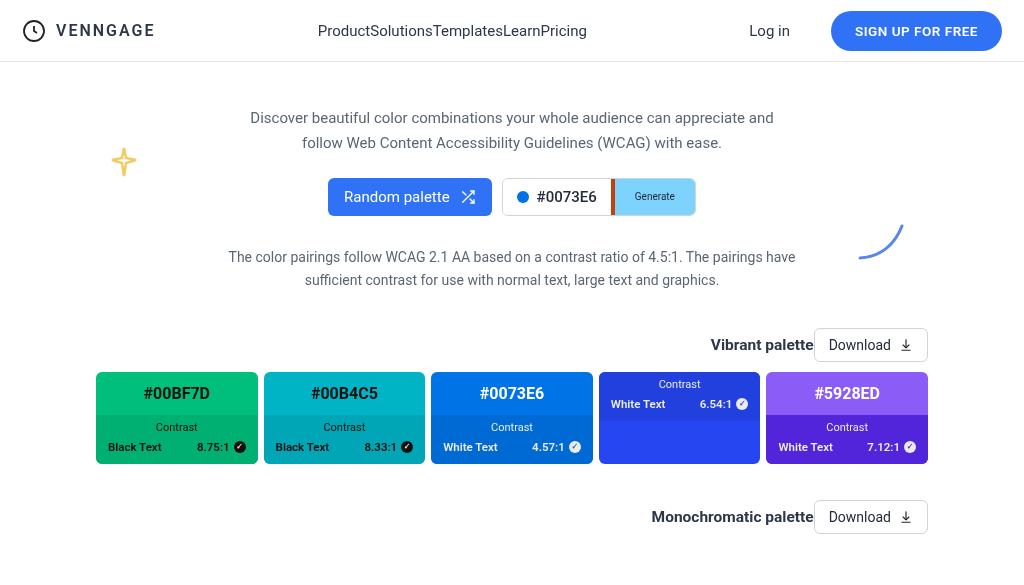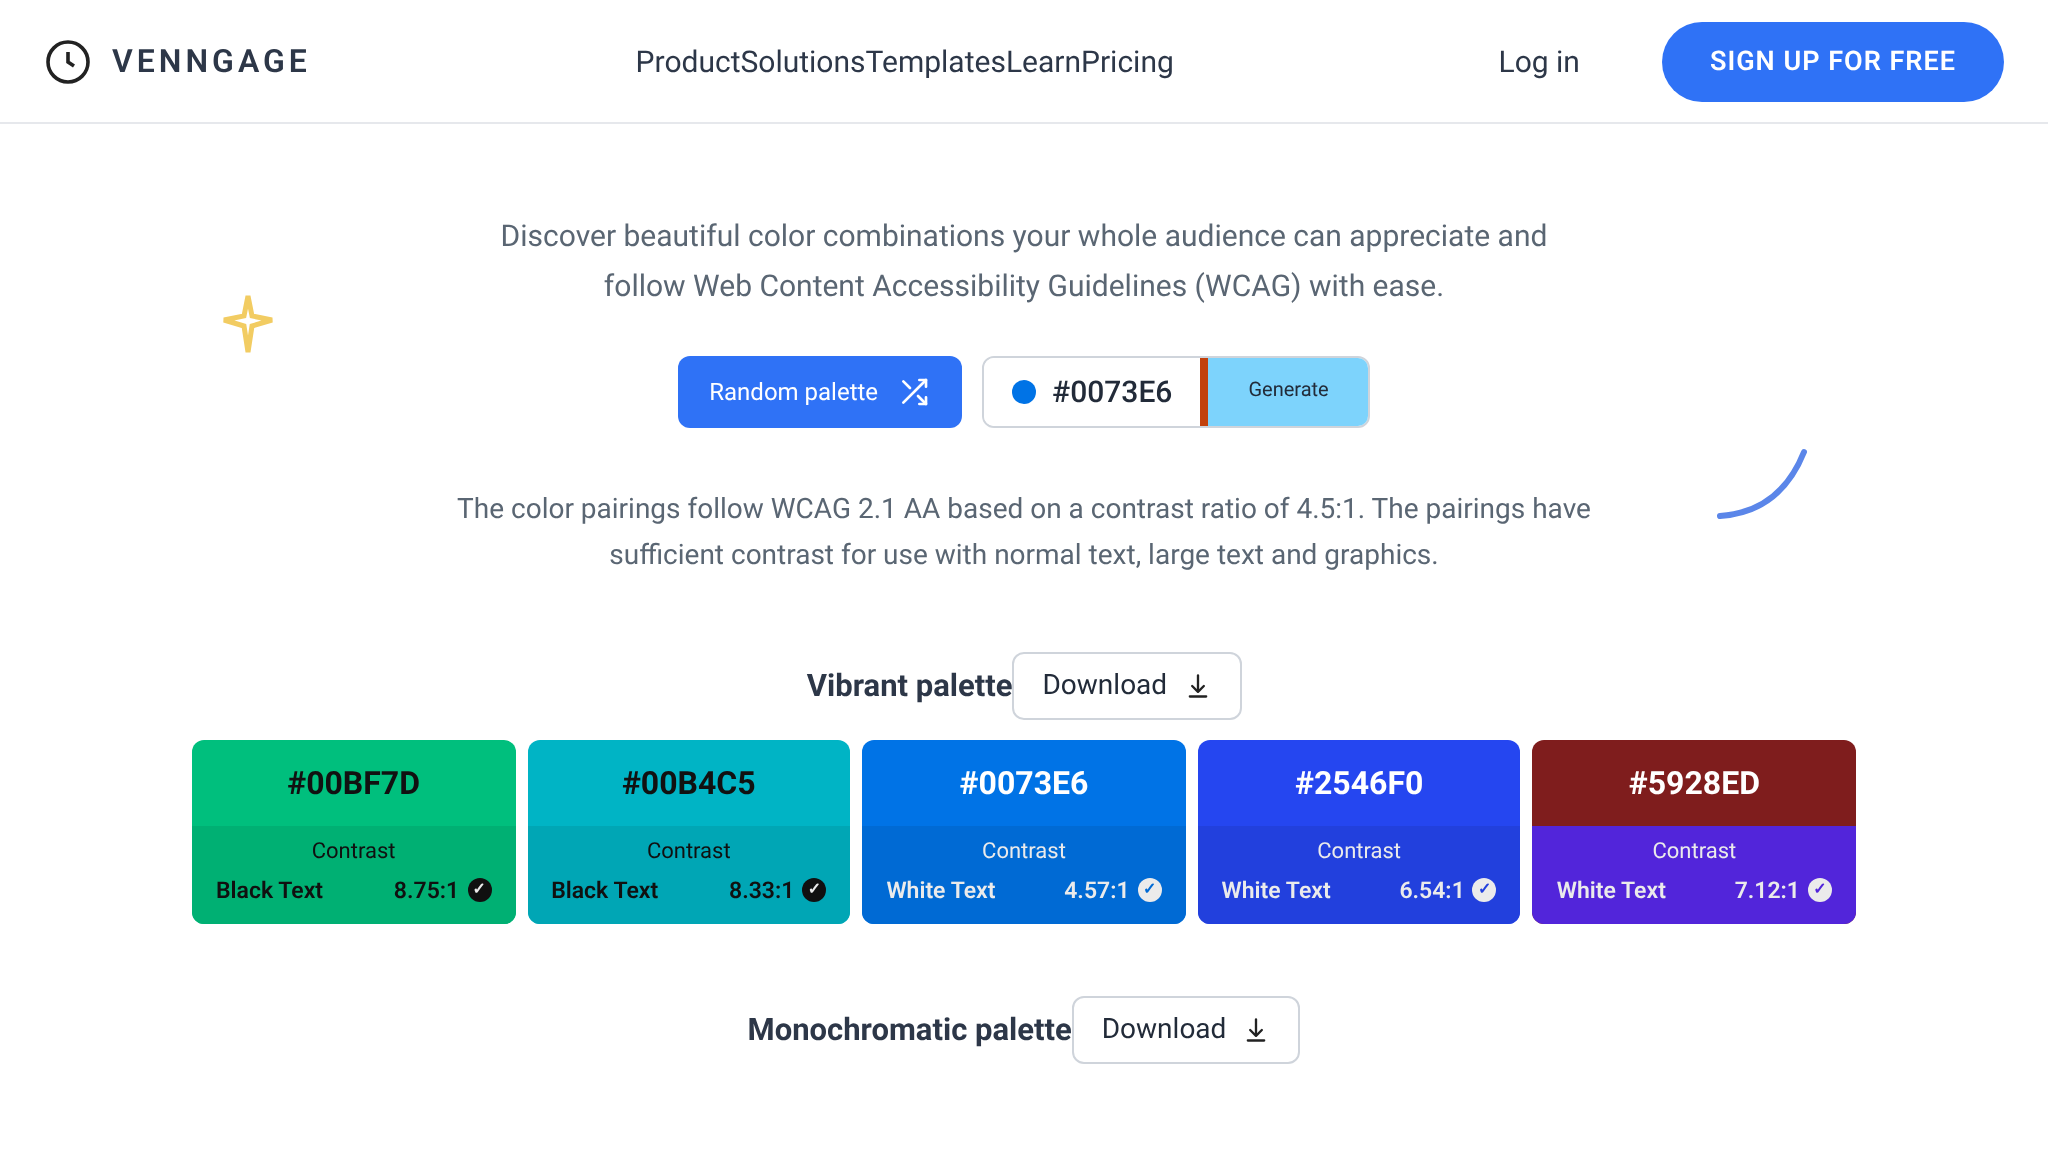--- a/index.html
+++ b/index.html
@@ -30,37 +30,37 @@
   .sparkle{position:absolute;left:110px;top:84px;color:#f2cc62;}
   .swoosh{position:absolute;right:118px;top:160px;}
 
   .hero{text-align:center;padding-top:44px;}
   h1{font-size:42px;font-weight:800;margin:0 0 14px 0;color:#222b39;}
   .subtitle{color:var(--muted);font-size:15px;line-height:1.65;max-width:560px;margin:0 auto 22px;}
   .controls{display:inline-flex;align-items:stretch;gap:10px;margin-bottom:16px;}
   .random-btn{
     display:inline-flex;align-items:center;gap:10px;
     background:var(--accent);color:#fff;border:none;border-radius:6px;
-    padding:10px 16px;font-size:12px;cursor:pointer;justify-content:center;
+    padding:10px 16px;font-size:15px;cursor:pointer;justify-content:center;
   }
   .random-btn svg{width:16px;height:16px;}
   .input-group{display:inline-flex;border:1px solid #cfd4db;border-radius:6px;overflow:hidden;}
   .hex-input{
     display:flex;align-items:center;gap:8px;padding:0 14px;background:#fff;
   }
   .swatch{width:12px;height:12px;border-radius:50%;}
   .hex-input span{font-size:15px;color:#222b39;font-weight:500;}
   .generate-btn{
     background:#7dd3fc;border:none;border-left:4px solid #c2410c;
     padding:10px 20px;font-size:10px;color:#222b39;cursor:pointer;
   }
   .hero-note{color:var(--muted);font-size:14px;line-height:1.65;max-width:600px;margin:14px auto 0;}
 
   .palette-section{margin:36px 96px 0;}
-  .section-head{display:flex;align-items:center;justify-content:center;margin-bottom:10px;}
+  .section-head{display:flex;align-items:center;justify-content:flex-end;margin-bottom:10px;}
   .section-head h3{margin:0;font-size:15.5px;font-weight:700;color:#2d3748;}
   .download-btn{
     display:inline-flex;align-items:center;gap:8px;background:#fff;
     border:1px solid #cfd4db;border-radius:6px;padding:8px 14px;
     font-size:14px;color:#222b39;cursor:pointer;
   }
   .download-btn svg{width:14px;height:14px;}
 
   .palette-row{display:grid;grid-template-columns:repeat(5,1fr);gap:6px;}
   .color-card{border-radius:6px;overflow:hidden;text-align:center;}
@@ -185,33 +185,32 @@
           <div class="card-meta">
             <span>White Text</span>
             <span class="check">
               <span>4.57:1</span>
               <span class="check-dot"></span>
             </span>
           </div>
         </div>
       </div>
       <div class="color-card light-card" style="--ccol:#2546F0;background:#2546F0">
-        <div class="card-top">#2546F0</div>
         <div class="card-bottom shade" style="background:#2546F0">
           <span class="contrast-lbl">Contrast</span>
           <div class="card-meta">
             <span>White Text</span>
             <span class="check">
               <span>6.54:1</span>
               <span class="check-dot"></span>
             </span>
           </div>
         </div>
       </div>
-      <div class="color-card light-card" style="--ccol:#5928ED;background:#7f1d1d">
+      <div class="color-card light-card" style="--ccol:#5928ED;background:#8b5cf6">
         <div class="card-top">#5928ED</div>
         <div class="card-bottom shade" style="background:#5928ED">
           <span class="contrast-lbl">Contrast</span>
           <div class="card-meta">
             <span>White Text</span>
             <span class="check">
               <span>7.12:1</span>
               <span class="check-dot"></span>
             </span>
           </div>

